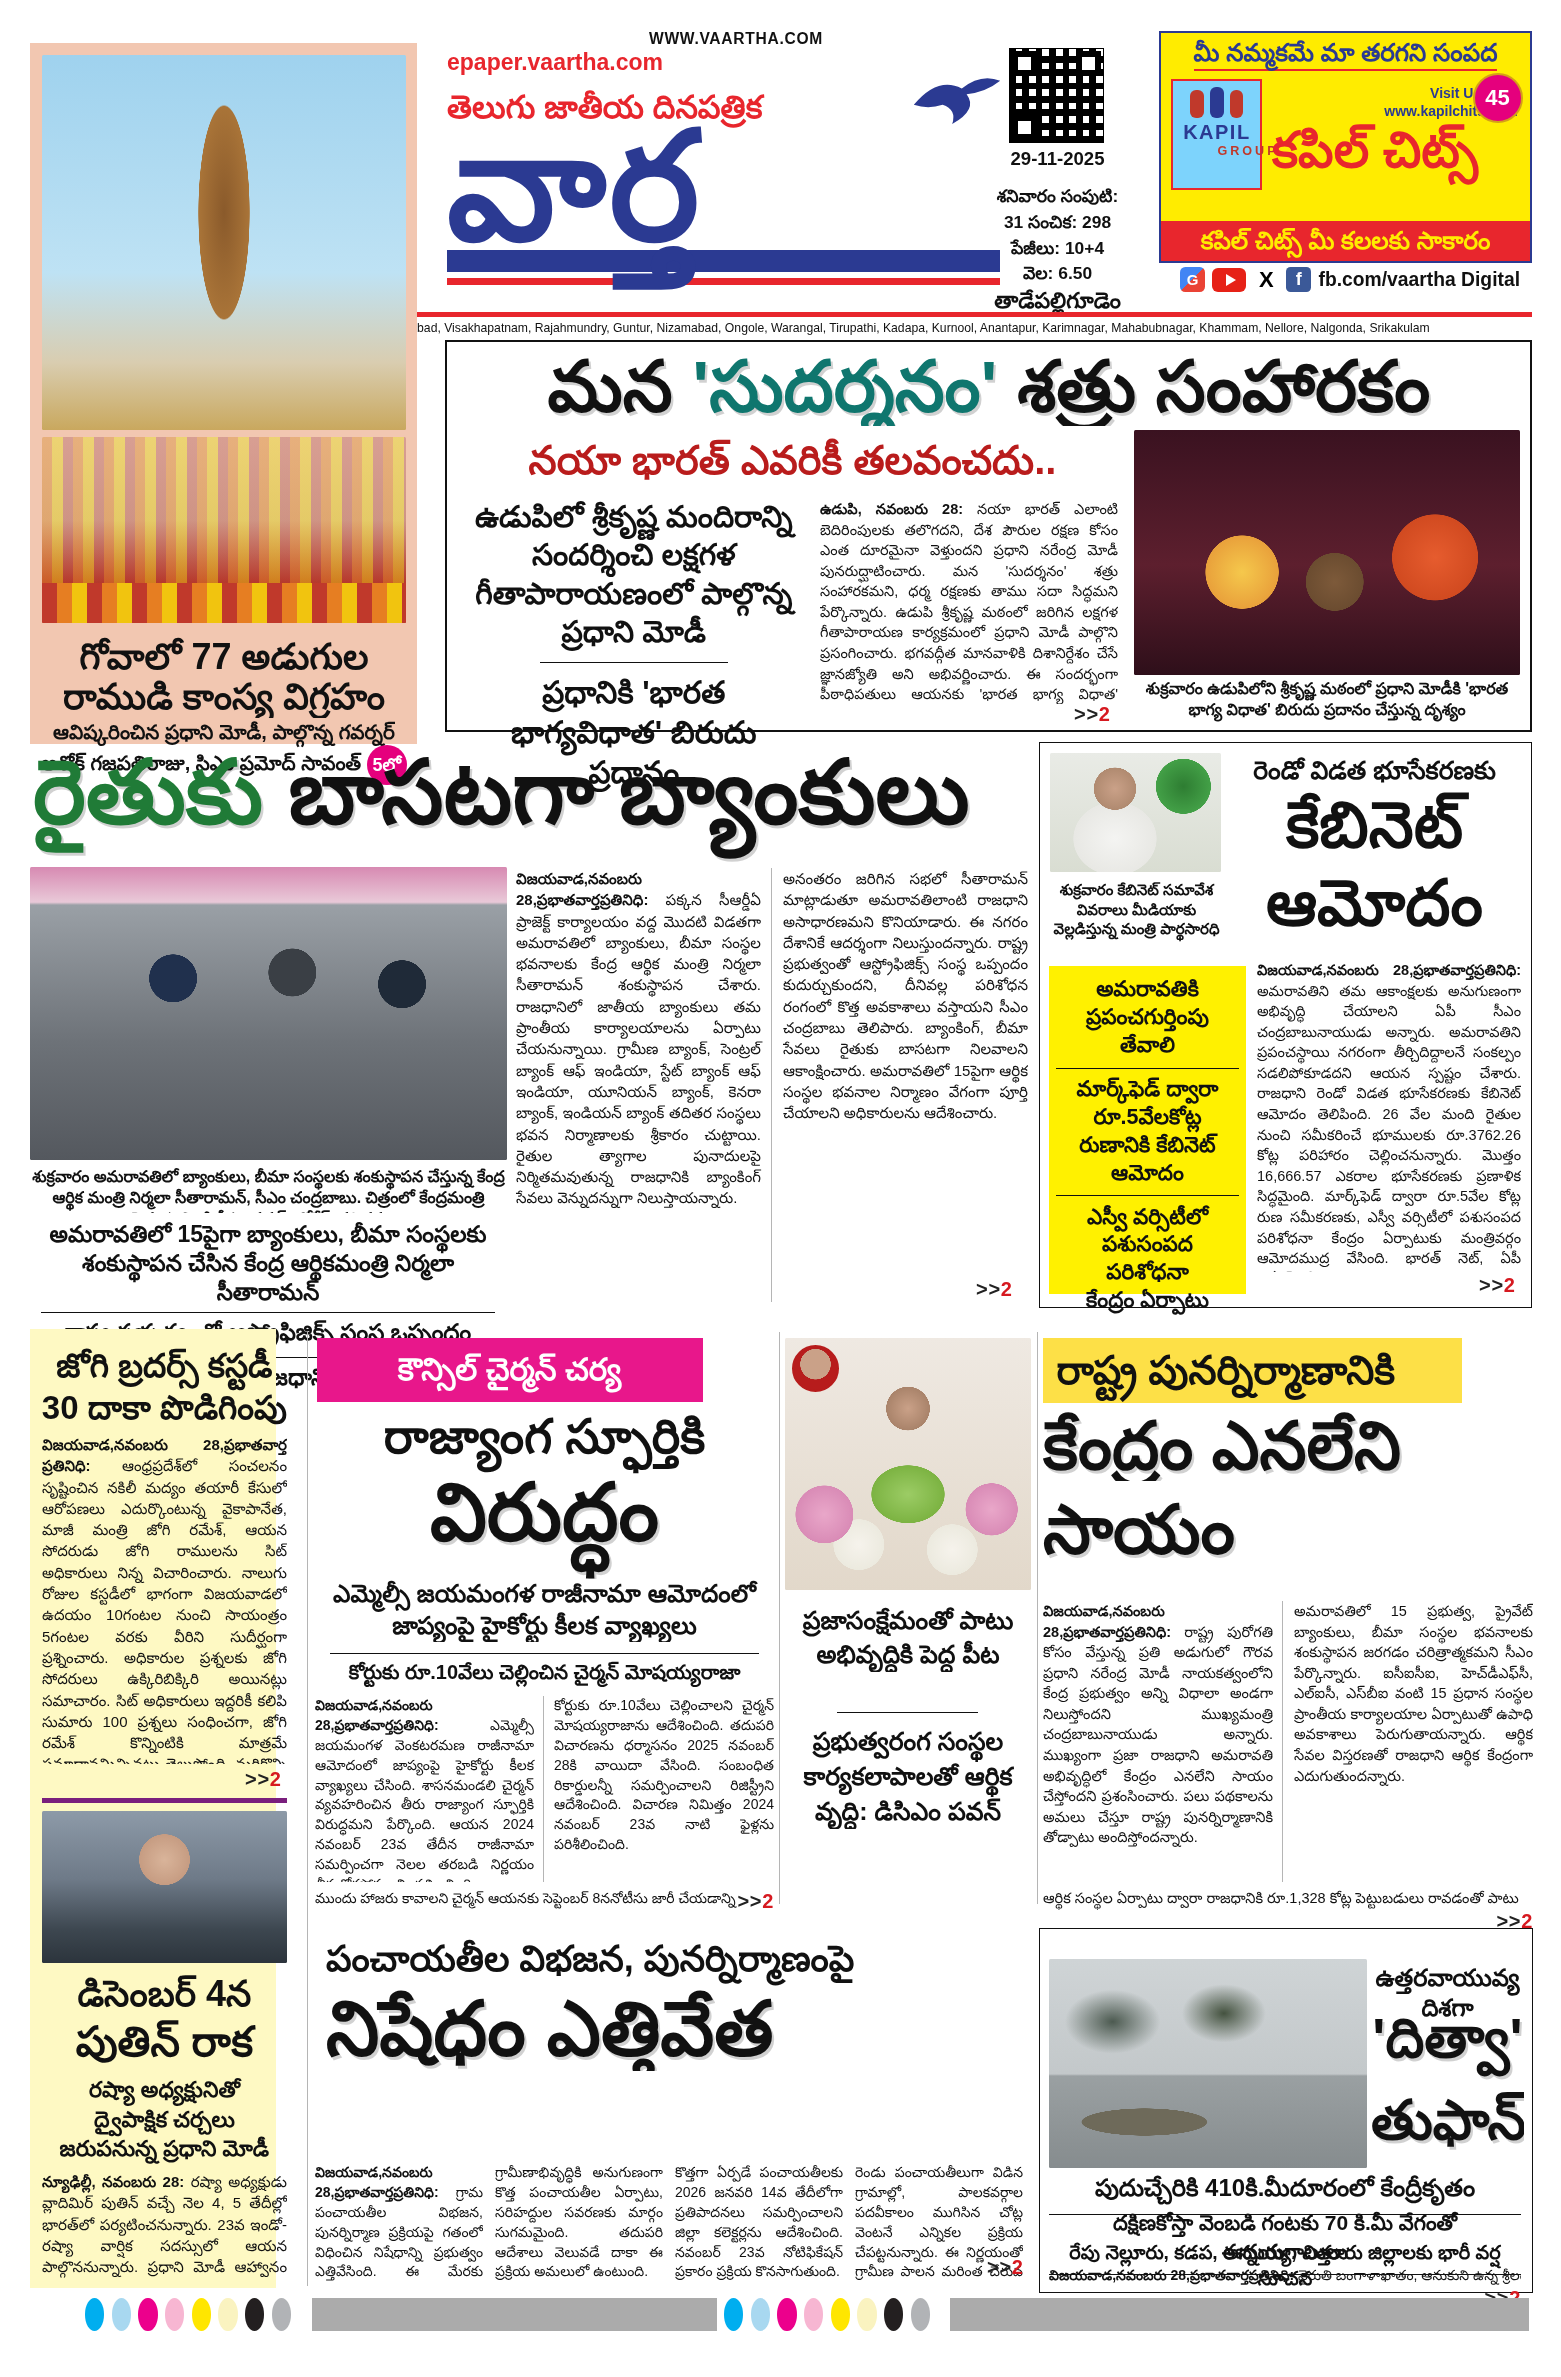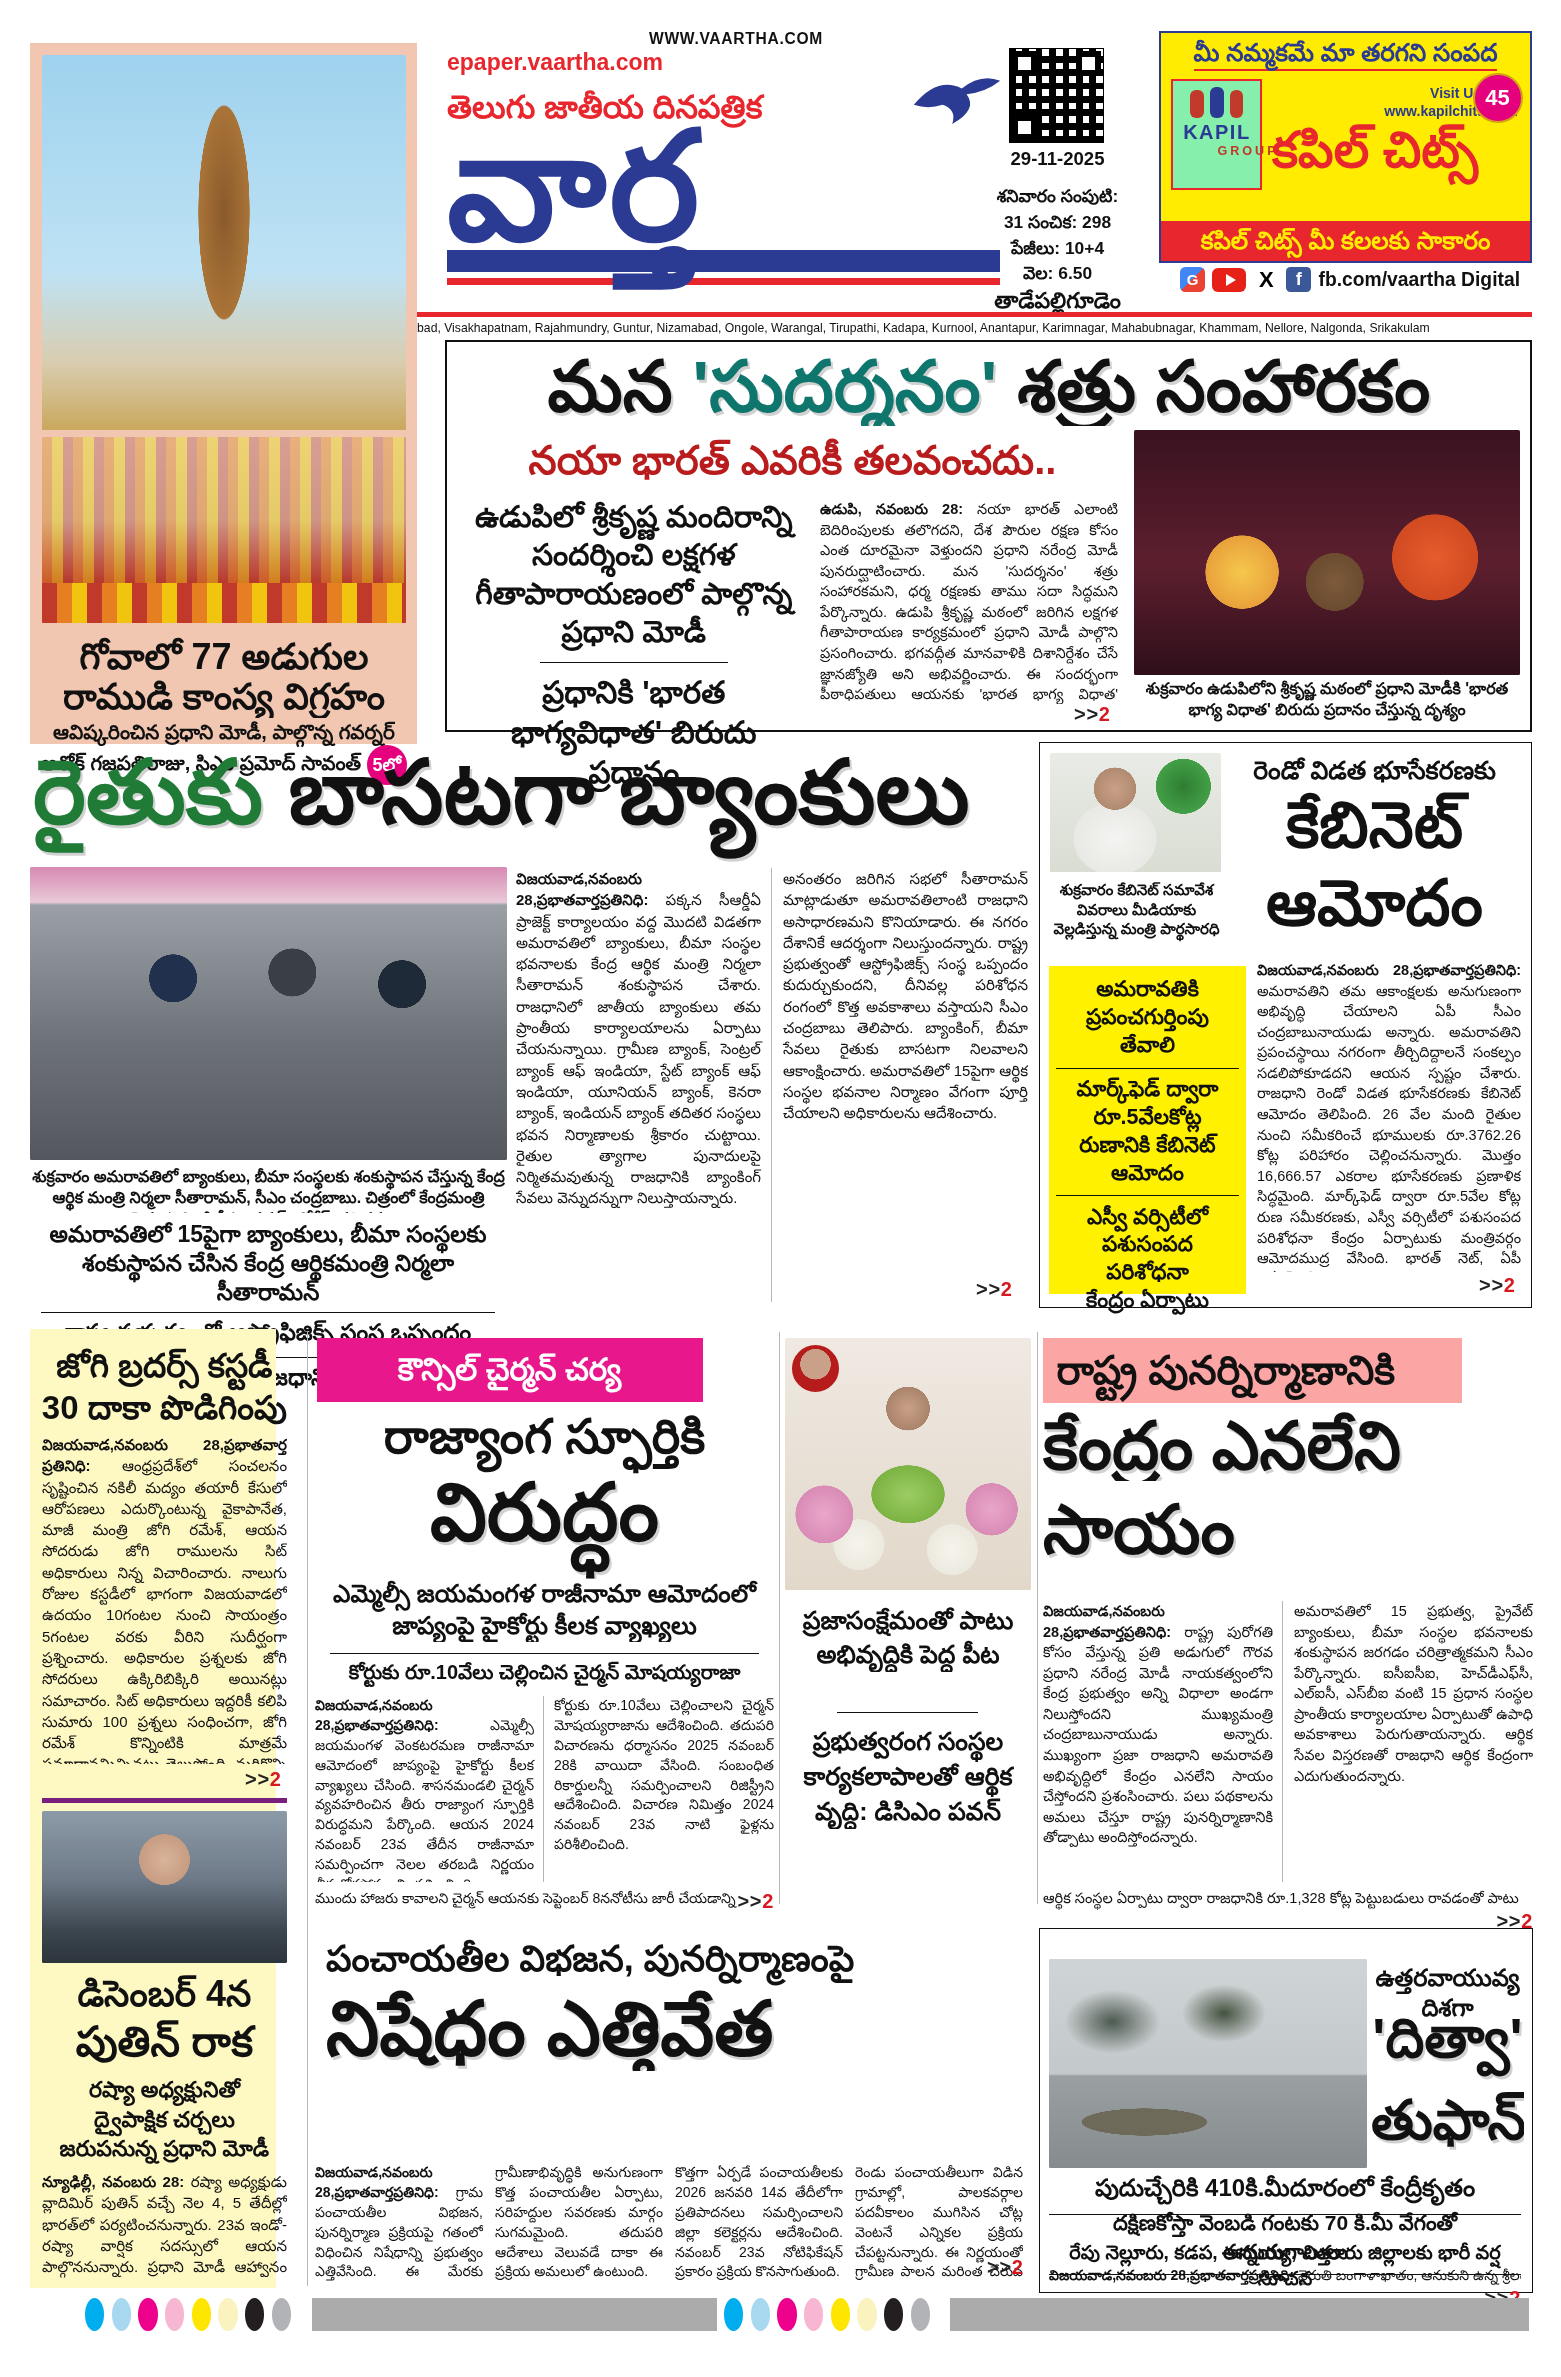--- a/index.html
+++ b/index.html
@@ -100,21 +100,21 @@
     <div>31 సంచిక: 298</div>
     <div>పేజీలు: 10+4</div>
     <div>వెల: 6.50</div>
   </div>
   <div class="abs bold center" style="left:972px;top:288px;width:171px;font-size:22px;">తాడేపల్లిగూడెం</div>
 
   <div class="abs" style="left:1159px;top:31px;width:373px;height:232px;background:#ffec00;border:2.2px solid #2b3a92;box-sizing:border-box;">
     <div class="center" style="padding-top:6px;">
       <span class="bold" style="font-size:24.5px;color:#2b3a92;border-bottom:2.2px solid #e8262d;padding-bottom:3px;">మీ నమ్మకమే మా తరగని సంపద</span>
     </div>
-    <div style="position:absolute;left:10.4px;top:46px;width:91px;height:111px;border:2.2px solid #e8262d;box-sizing:border-box;text-align:center;background:#86efac;">
+    <div style="position:absolute;left:10.4px;top:46px;width:91px;height:111px;border:2.2px solid #e8262d;box-sizing:border-box;text-align:center;background:#7dd3fc;">
       <div style="margin-top:6px;">
         <span style="display:inline-block;width:13.4px;height:28px;background:#c0392b;border-radius:6px;"></span>
         <span style="display:inline-block;width:13.4px;height:31px;background:#2b3a92;border-radius:6px;margin:0 3px;"></span>
         <span style="display:inline-block;width:13.4px;height:28px;background:#c0392b;border-radius:6px;"></span>
       </div>
       <div class="bold" style="font-size:20px;color:#2b3a92;letter-spacing:1.5px;">KAPIL</div>
       <div class="bold" style="font-size:12.6px;color:#c0392b;letter-spacing:3px;margin-left:44px;">GROUP</div>
     </div>
     <div class="abs bold" style="left:111px;top:88px;font-size:50px;color:#e8262d;">కపిల్ చిట్స్</div>
     <div class="abs bold center" style="left:245px;top:52px;width:104px;font-size:14px;color:#2b3a92;">Visit Us:</div>
@@ -267,21 +267,21 @@
       <div style="position:absolute;left:7.4px;top:7.4px;width:43px;height:43px;border-radius:50%;background:radial-gradient(circle at 50% 40%,#caa188 0 45%,#b71c1c 46% 100%);border:2.2px solid #b71c1c;"></div>
     </div>
     <div class="center bold abs ovh" style="left:0;top:272px;width:246px;font-size:25px;line-height:1.35;">ప్రజాసంక్షేమంతో పాటు అభివృద్ధికి పెద్ద పీట</div>
     <div style="position:absolute;left:52px;top:380px;width:141px;border-top:1.5px solid #111;"></div>
     <div class="center bold abs ovh" style="left:0;top:392px;width:246px;font-size:25px;line-height:1.4;">ప్రభుత్వరంగ సంస్థల కార్యకలాపాలతో ఆర్థిక వృద్ధి: డిసిఎం పవన్</div>
   </div>
 
   <div class="vrule" style="left:1037px;top:1332px;height:572px;"></div>
 
   <div class="abs" style="left:1043px;top:1332px;width:490px;height:586px;">
-    <div class="abs bold ovh" style="left:0;top:6px;width:419px;height:65px;background:#fca5a5;font-size:40px;line-height:65px;padding-left:13.4px;box-sizing:border-box;">రాష్ట్ర పునర్నిర్మాణానికి</div>
+    <div class="abs bold ovh" style="left:0;top:6px;width:419px;height:65px;background:#fde047;font-size:40px;line-height:65px;padding-left:13.4px;box-sizing:border-box;">రాష్ట్ర పునర్నిర్మాణానికి</div>
     <div class="abs ovh hl-shadow" style="left:0;top:162px;width:490px;font-size:68px;font-weight:800;line-height:1.05;">సాయం</div>
     <div class="abs ovh hl-shadow" style="left:0;top:79px;width:490px;font-size:67px;font-weight:800;line-height:1.05;">కేంద్రం ఎనలేని</div>
     <div class="abs body-txt" style="left:0;top:269px;width:230px;height:281px;font-size:14.5px;padding-right:9px;border-right:0.7px solid #b5b5b5;">
       <b>విజయవాడ,నవంబరు 28,ప్రభాతవార్తప్రతినిధి:</b>
       <span>రాష్ట్ర పురోగతి కోసం వేస్తున్న ప్రతి అడుగులో గౌరవ ప్రధాని నరేంద్ర మోడీ నాయకత్వంలోని కేంద్ర ప్రభుత్వం అన్ని విధాలా అండగా నిలుస్తోందని ముఖ్యమంత్రి చంద్రబాబునాయుడు అన్నారు. ముఖ్యంగా ప్రజా రాజధాని అమరావతి అభివృద్ధిలో కేంద్రం ఎనలేని సాయం చేస్తోందని ప్రశంసించారు. పలు పథకాలను అమలు చేస్తూ రాష్ట్ర పునర్నిర్మాణానికి తోడ్పాటు అందిస్తోందన్నారు.</span>
     </div>
     <div class="abs body-txt" style="left:251px;top:269px;width:239px;height:281px;font-size:14.5px;">అమరావతిలో 15 ప్రభుత్వ, ప్రైవేట్ బ్యాంకులు, బీమా సంస్థల భవనాలకు శంకుస్థాపన జరగడం చరిత్రాత్మకమని సీఎం పేర్కొన్నారు. ఐసీఐసీఐ, హెచ్‌డీఎఫ్‌సీ, ఎల్ఐసీ, ఎస్‌బీఐ వంటి 15 ప్రధాన సంస్థల ప్రాంతీయ కార్యాలయాల ఏర్పాటుతో ఉపాధి అవకాశాలు పెరుగుతాయన్నారు. ఆర్థిక సేవల విస్తరణతో రాజధాని ఆర్థిక కేంద్రంగా ఎదుగుతుందన్నారు.</div>
     <div class="abs" style="left:0;top:558px;width:490px;font-size:14.5px;">
       <span>ఆర్థిక సంస్థల ఏర్పాటు ద్వారా రాజధానికి రూ.1,328 కోట్ల పెట్టుబడులు రావడంతో పాటు</span>
       <span class="more" style="float:right;">

